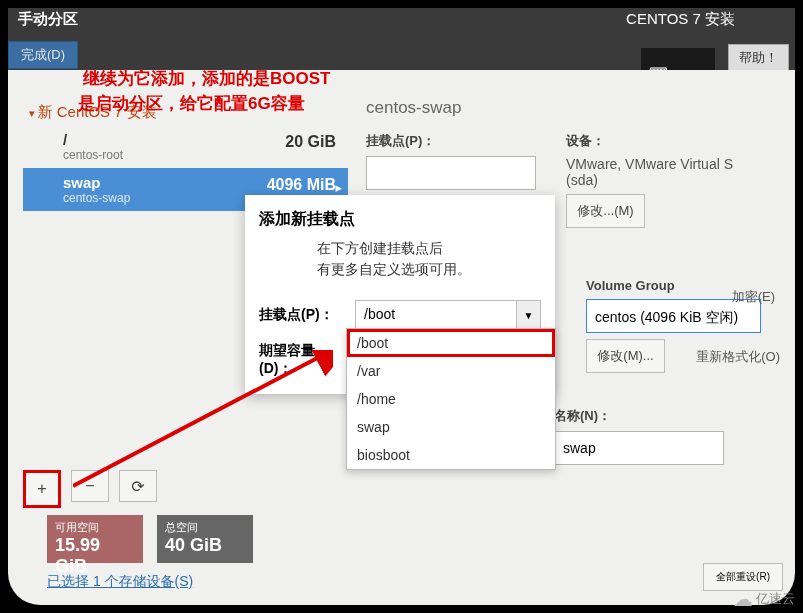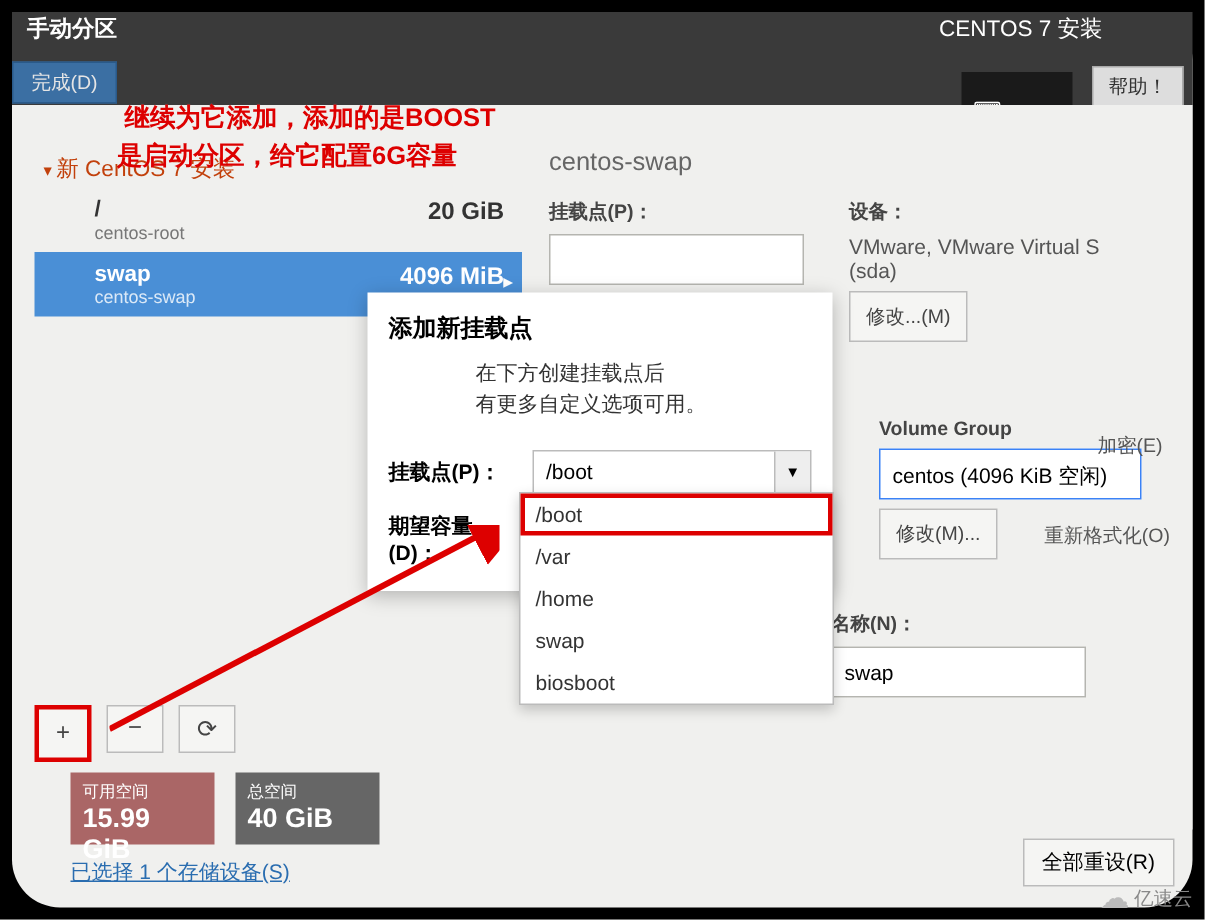--- a/index.html
+++ b/index.html
@@ -38,21 +38,21 @@
   .rp-col .readonly { width: 170px; font-size: 14px; color: #555; }
   .rp-col button.mod { width: 79px; height: 34px; background: #f5f5f3; border: 1px solid #bbb; font-size: 13px; margin-top: 6px; color: #444; }
   .rp-select { width: 175px; height: 34px; border: 1px solid #3b82f6; padding: 0 8px; background: #fff; font-size: 14px; }
   .bottom-bar { position: absolute; left: 0; right: 0; bottom: 0; height: 100px; margin-left: 24px; }
   .space-box { position: absolute; bottom: 42px; width: 96px; height: 48px; color: #fff; padding: 5px 8px; }
   .space-box .lbl { font-size: 11px; }
   .space-box .val { font-size: 18px; font-weight: bold; }
   .sb1 { left: 15px; background: #a66; }
   .sb2 { left: 125px; background: #666; }
   .storage-link { position: absolute; left: 15px; bottom: 14px; color: #2a6db0; font-size: 14px; text-decoration: underline; }
-  .reset-all { position: absolute; right: 12px; bottom: 14px; background: #f5f5f3; border: 1px solid #bbb; padding: 6px 12px; font-size: 14px; }
+  .reset-all { position: absolute; right: 12px; bottom: 14px; background: #f5f5f3; border: 1px solid #bbb; padding: 6px 12px; font-size: 10px; }
   .dialog { position: absolute; left: 237px; top: 125px; width: 310px; background: #fff; box-shadow: 0 3px 12px rgba(0,0,0,0.25); z-index: 20; padding-bottom: 10px; }
   .dialog h3 { font-size: 16px; padding: 14px 14px 8px; font-weight: bold; }
   .dialog p { font-size: 14px; color: #333; padding: 0 14px 0 72px; line-height: 1.5; }
   .dialog .field { display: flex; align-items: center; padding: 6px 14px; gap: 8px; }
   .dialog .field label { font-size: 14px; font-weight: bold; width: 88px; }
   .dialog .combo { flex: 1; height: 30px; border: 1px solid #bbb; display: flex; }
   .dialog .combo span { flex: 1; padding: 5px 8px; font-size: 14px; }
   .dialog .combo .dd { width: 24px; background: #eee; border-left: 1px solid #bbb; display: flex; align-items: center; justify-content: center; font-size: 10px; }
   .dropdown { position: absolute; left: 338px; top: 258px; width: 210px; background: #fff; border: 1px solid #bbb; z-index: 30; box-shadow: 0 3px 8px rgba(0,0,0,0.2); }
   .dropdown .opt { padding: 6px 10px; font-size: 14px; color: #333; }

